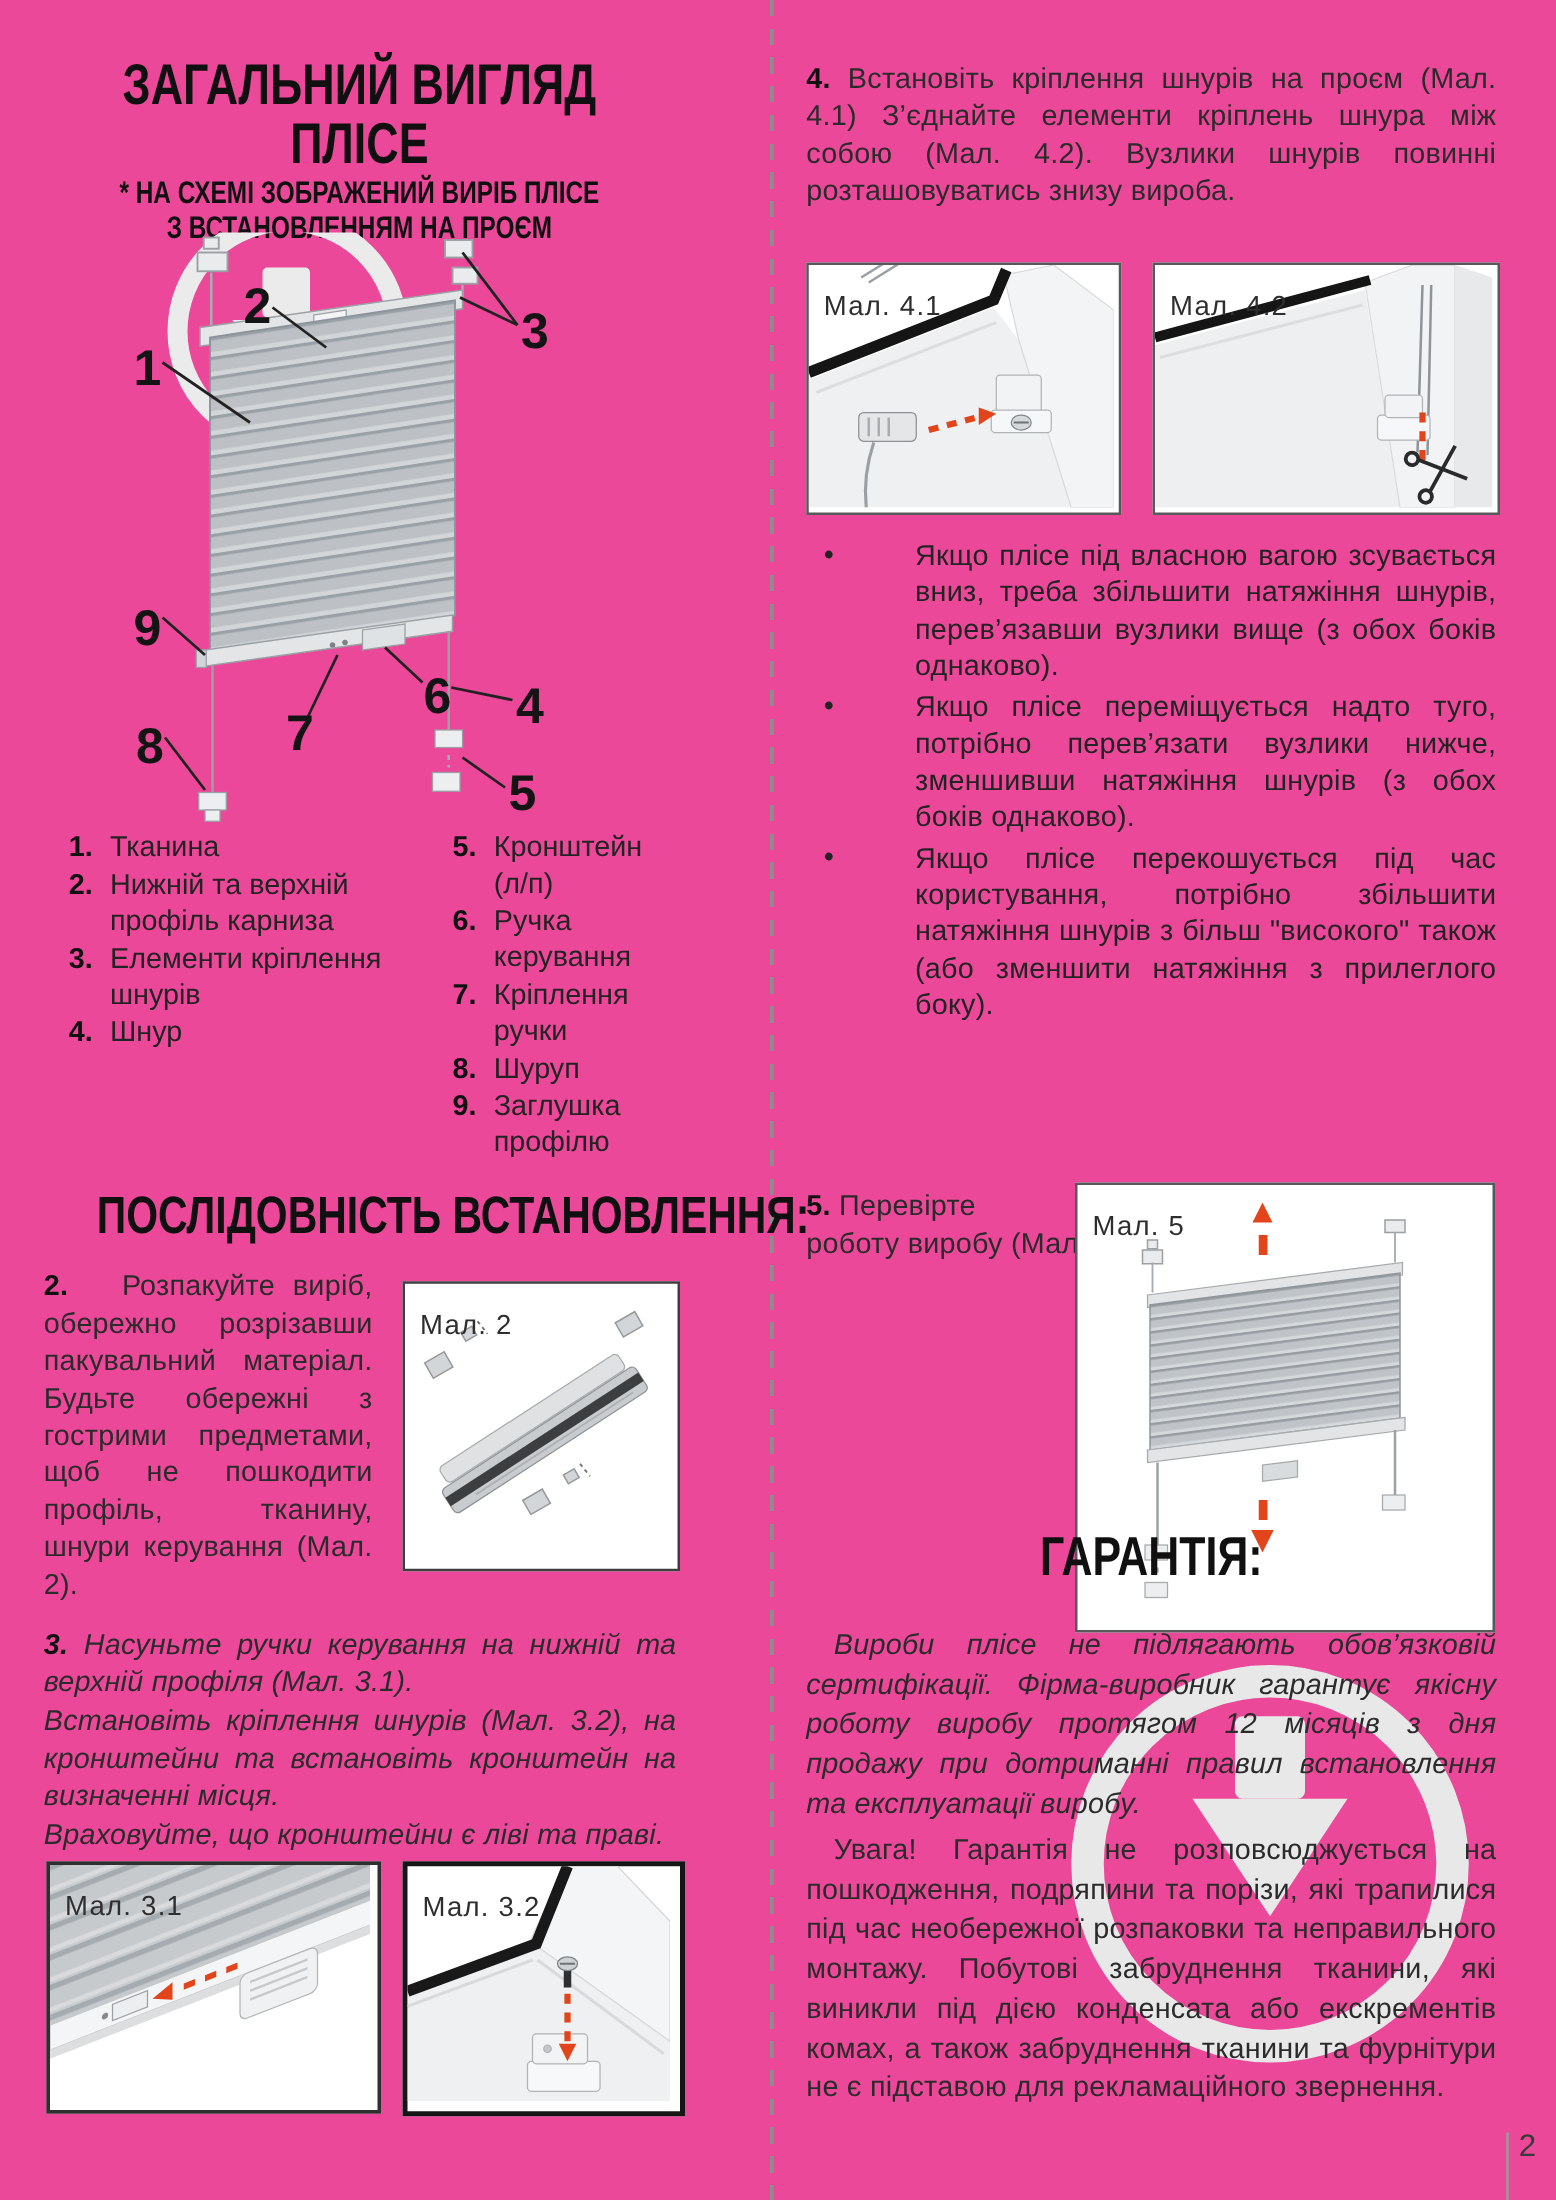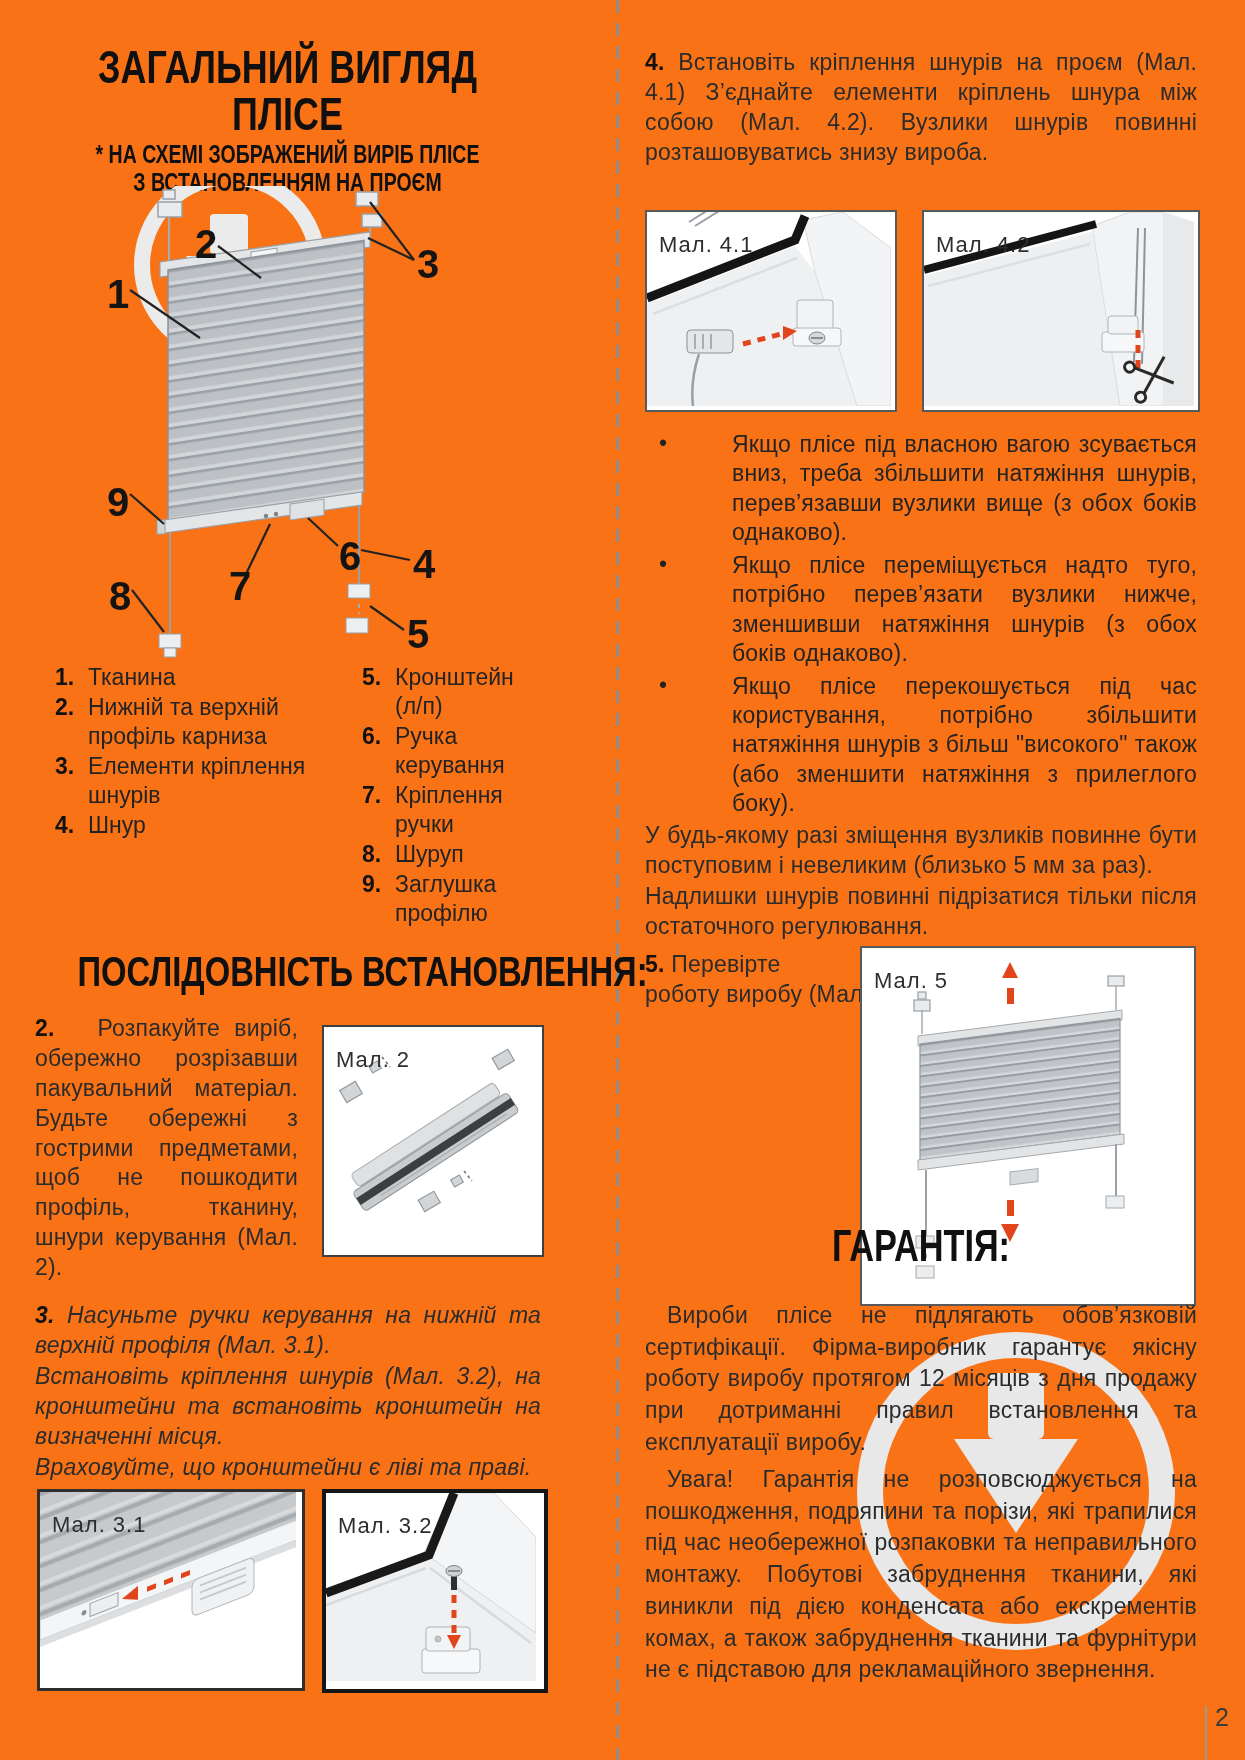--- a/index.html
+++ b/index.html
@@ -1,16 +1,16 @@
 <!DOCTYPE html>
 <html><head>
 <meta charset="utf-8">
 <style>
   html,body{margin:0;padding:0;background:#ffffff;}
-  .page{position:relative;width:1245px;height:1760px;background:#f97316;overflow:hidden;
+  .page{position:relative;width:1245px;height:1760px;background:#ec4899;overflow:hidden;
         font-family:"Liberation Sans",sans-serif;color:#232323;}
   .divider{position:absolute;left:616px;top:0;width:3px;height:1760px;
            background:repeating-linear-gradient(#8d8d8d 0 13px,transparent 13px 23px);}
   
   .hd{position:absolute;text-align:center;font-weight:800;color:#101010;
       transform:scaleX(0.78);letter-spacing:0px;line-height:1.03;}
   .title{left:35px;top:44px;width:505px;font-size:46px;}
   .subtitle{left:35px;top:140px;width:505px;font-size:25px;line-height:1.12;}
   .seqhead{left:18px;top:950px;width:540px;font-size:42px;white-space:nowrap;}
   .warrhead{left:645px;top:1223px;width:552px;font-size:44px;}
@@ -343,24 +343,20 @@
     <div class="bi">
         <span class="dot">•</span>
         <span class="bt">Якщо плісе переміщується надто туго, потрібно перев’язати вузлики нижче, зменшивши натяжіння шнурів (з обох боків однаково).</span>
       </div>
     <div class="bi">
         <span class="dot">•</span>
         <span class="bt">Якщо плісе перекошується під час користування, потрібно збільшити натяжіння шнурів з більш "високого" також (або зменшити натяжіння з прилеглого боку).</span>
       </div>
   </div>
 
-  <p class="txt" style="left:645px;top:820px;width:552px;margin:0;line-height:1.32;">
-    <span class="blockline">У будь-якому разі зміщення вузликів повинне бути поступовим і невеликим (близько 5 мм за раз).</span>
-    <span class="blockline">Надлишки шнурів повинні підрізатися тільки після остаточного регулювання.</span>
-  </p>
 
   <p class="txt" style="left:645px;top:950px;width:270px;margin:0;text-align:left;">
     <span class="blockline"><b>5.</b> <span>Перевірте</span></span>
     <span class="blockline">роботу виробу (Мал.5).</span>
   </p>
 
   <div class="figbox b4" style="left:860px;top:946px;width:332px;height:356px;">
     <span class="figlab">Мал. 5</span>
     <svg width="328" height="352" viewBox="0 0 328 352">
       <g fill="#e9ebed" stroke="#9aa0a4" stroke-width="1.2">
@@ -396,21 +392,21 @@
   </div>
 
   <svg class="wm" style="left:840px;top:1315px;" width="352" height="352" viewBox="0 0 352 352">
     <circle cx="176" cy="176" r="146" fill="none" stroke="#e8e8e8" stroke-width="26"></circle>
     <rect x="148" y="58" width="56" height="66" rx="6" fill="#e8e8e8"></rect>
     <polygon points="114,124 238,124 176,218" fill="#e8e8e8"></polygon>
   </svg>
 
   <div class="hd warrhead">ГАРАНТІЯ:</div>
 
-  <p class="txt indent z1" style="left:645px;top:1300px;width:552px;margin:0;line-height:1.38;">Вироби плісе не підлягають обов’язковій сертифікації. Фірма-виробник гарантує якісну роботу виробу протягом 12 місяців з дня продажу при дотриманні правил встановлення та експлуатації виробу.</p>
+  <p class="txt indent z1" style="left:645px;top:1300px;width:552px;margin:0;line-height:1.38;font-style:italic;">Вироби плісе не підлягають обов’язковій сертифікації. Фірма-виробник гарантує якісну роботу виробу протягом 12 місяців з дня продажу при дотриманні правил встановлення та експлуатації виробу.</p>
 
   <p class="txt indent z1" style="left:645px;top:1464px;width:552px;margin:0;line-height:1.38;">Увага! Гарантія не розповсюджується на пошкодження, подряпини та порізи, які трапилися під час необережної розпаковки та неправильного монтажу. Побутові забруднення тканини, які виникли під дією конденсата або екскрементів комах, а також забруднення тканини та фурнітури не є підставою для рекламаційного звернення.</p>
 
   <div class="pagecorner">
     <div class="vline"></div>
     <span class="num">2</span>
   </div>
 </div>
 
 </body></html>

